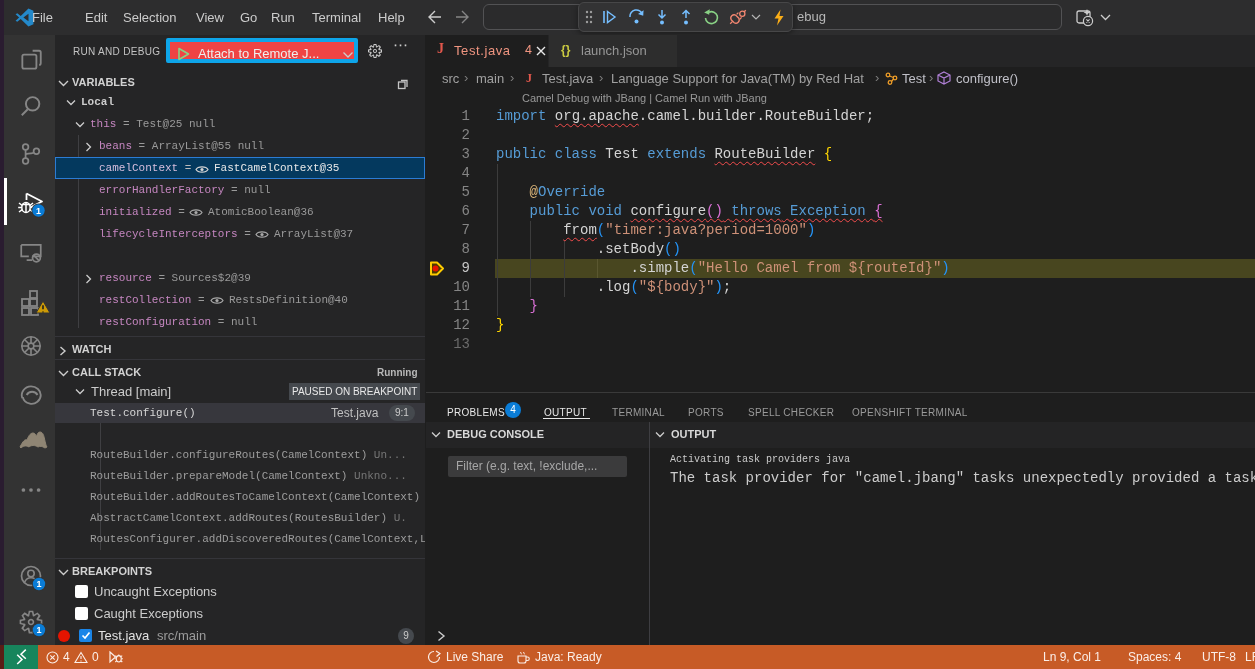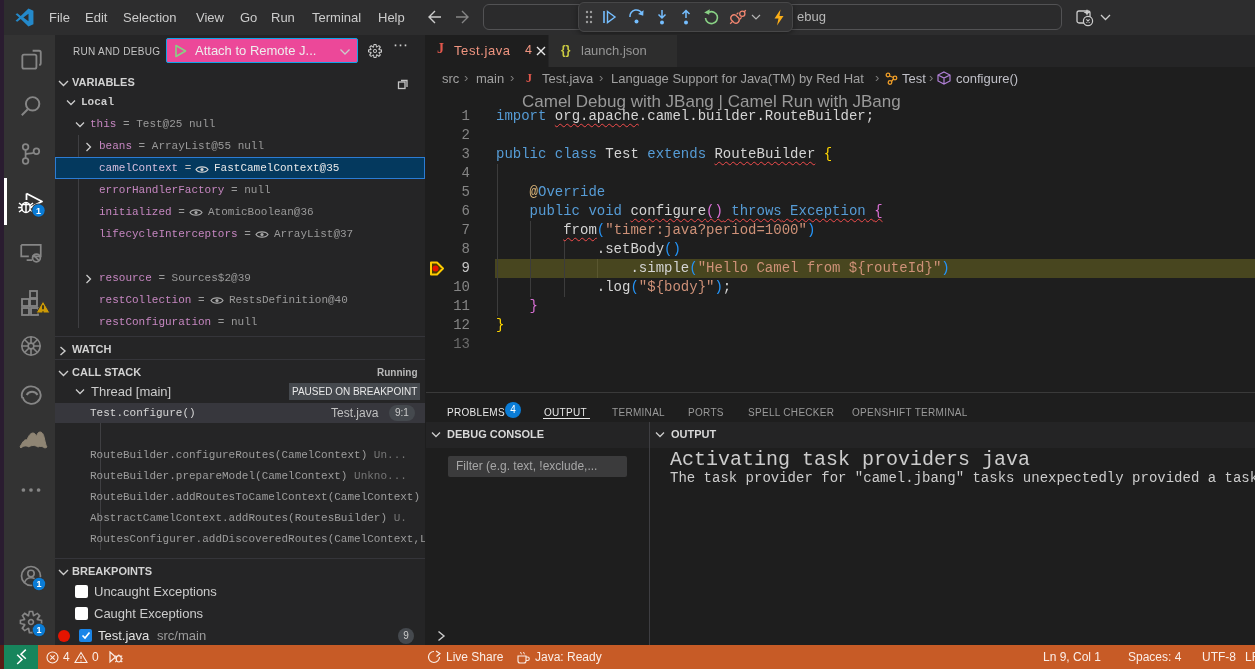--- a/index.html
+++ b/index.html
@@ -51,21 +51,21 @@
 
 #sliver { position:absolute; left:0; top:0; width:4px; height:669px; background:#2a1c30; }
 </style>
 </head>
 <body>
 <div id="app">
   <div id="titlebar">
     <svg class="abs" style="left:11px;top:8px" width="19" height="19" viewBox="0 0 100 100">
       <path fill="#2489ca" d="M71 3 L30 42 L12 28 L3 33 L22 50 L3 67 L12 72 L30 58 L71 97 L97 85 L97 15 Z M71 30 V70 L44 50 Z"></path>
     </svg>
-    <span class="menu" style="left:45px">File</span>
+    <span class="menu" style="left:28px">File</span>
     <span class="menu" style="left:81px">Edit</span>
     <span class="menu" style="left:119px">Selection</span>
     <span class="menu" style="left:192px">View</span>
     <span class="menu" style="left:236px">Go</span>
     <span class="menu" style="left:267px">Run</span>
     <span class="menu" style="left:308px">Terminal</span>
     <span class="menu" style="left:374px">Help</span>
     <svg class="abs" style="left:421px;top:9px" width="18" height="16" viewBox="0 0 18 16">
       <path d="M10 2 L4 8 L10 14 M4 8 H16" stroke="#cccccc" stroke-width="1.4" fill="none"></path>
     </svg>
@@ -216,21 +216,21 @@
           <path d="M9.1 4.4L8.6 2H7.4l-.5 2.4-.7.3-2-1.3-.9.8 1.3 2-.2.7-2.4.5v1.2l2.4.5.3.8-1.3 2 .8.8 2-1.3.8.3.4 2.3h1.2l.5-2.4.8-.3 2 1.3.8-.8-1.3-2 .3-.8 2.3-.4V7.4l-2.4-.5-.3-.8 1.3-2-.8-.8-2 1.3-.7-.2zM9.4 1l.5 2.4L12 2.1l2 2-1.4 2.1 2.4.4v2.8l-2.4.5L14 12l-2 2-2.1-1.4-.5 2.4H6.6l-.5-2.4L4 13.9l-2-2 1.4-2.1-2.4-.5V6.6l2.4-.5L2.1 4l2-2 2.1 1.4.4-2.4h2.8zm.6 7c0 1.1-.9 2-2 2s-2-.9-2-2 .9-2 2-2 2 .9 2 2zM8 9c.6 0 1-.4 1-1s-.4-1-1-1-1 .4-1 1 .4 1 1 1z" fill="#868686"></path>
         </g>
       <circle cx="21" cy="21" r="7" fill="#333333"></circle>
       <circle cx="21" cy="21" r="6.2" fill="#0a7cd6"></circle>
       <text x="21" y="24.2" font-size="9" font-weight="bold" fill="#ffffff" text-anchor="middle" font-family="Liberation Sans">1</text>
     </svg>
     <div class="abs" style="left:0;top:143px;width:2.5px;height:47px;background:#ffffff"></div>
   </div>
   <div id="sidebar">
     <span class="abs" style="left:18px;top:11px;font-size:10px;color:#c3c3c3;letter-spacing:.3px">RUN AND DEBUG</span>
-    <div class="abs" style="left:111px;top:3px;width:192px;height:25px;background:#ec4899;border:1px solid #0ea5e9;border-radius:2px">
+    <div class="abs" style="left:111px;top:3px;width:192px;height:25px;background:#ef4444;border:4px solid #0ea5e9;border-radius:2px">
       <svg class="abs" style="left:7px;top:5px" width="13" height="14" viewBox="0 0 13 14">
           <path d="M2 1.5 L11.5 7 L2 12.5 Z" fill="none" stroke="#89d185" stroke-width="1.6" stroke-linejoin="round"></path>
         </svg>
       <span class="abs" style="left:28px;top:4px;font-size:13px;color:#eeeeee">Attach to Remote J...</span>
       <svg class="abs" style="left:172px;top:9px" width="12" height="8" viewBox="0 0 12 8">
           <path d="M1.5 1.5 L6 6 L10.5 1.5" stroke="#cccccc" stroke-width="1.3" fill="none"></path>
         </svg>
     </div>
     <svg class="abs" style="left:312px;top:8px" width="16" height="16" viewBox="0 0 16 16">
       <path d="M9.1 4.4L8.6 2H7.4l-.5 2.4-.7.3-2-1.3-.9.8 1.3 2-.2.7-2.4.5v1.2l2.4.5.3.8-1.3 2 .8.8 2-1.3.8.3.4 2.3h1.2l.5-2.4.8-.3 2 1.3.8-.8-1.3-2 .3-.8 2.3-.4V7.4l-2.4-.5-.3-.8 1.3-2-.8-.8-2 1.3-.7-.2zM9.4 1l.5 2.4L12 2.1l2 2-1.4 2.1 2.4.4v2.8l-2.4.5L14 12l-2 2-2.1-1.4-.5 2.4H6.6l-.5-2.4L4 13.9l-2-2 1.4-2.1-2.4-.5V6.6l2.4-.5L2.1 4l2-2 2.1 1.4.4-2.4h2.8zm.6 7c0 1.1-.9 2-2 2s-2-.9-2-2 .9-2 2-2 2 .9 2 2zM8 9c.6 0 1-.4 1-1s-.4-1-1-1-1 .4-1 1 .4 1 1 1z" fill="#cccccc"></path>
@@ -412,21 +412,21 @@
             <path d="M4.5 4 L8.5 5.5 M8.5 7 L6.5 9.5"></path>
           </g>
       </svg>
       <span class="abs" style="left:476px;top:4px;color:#c0c0c8">Test</span>
       <span class="abs" style="left:503px;top:3px;color:#7e7e7e">›</span>
       <svg class="abs" style="left:511px;top:4px" width="14" height="14" viewBox="0 0 14 14">
         <path d="M7 1 L13 4 V10 L7 13 L1 10 V4 Z M1 4 L7 7 L13 4 M7 7 V13" fill="none" stroke="#b180d7" stroke-width="1.2"></path>
       </svg>
       <span class="abs" style="left:530px;top:4px;color:#c0c0c8">configure()</span>
     </div>
-    <span class="abs" style="left:96px;top:57px;font-size:17px;color:#999999">Camel Debug with JBang | Camel Run with JBang</span>
+    <span class="abs" style="left:96px;top:57px;font-size:11px;color:#999999">Camel Debug with JBang | Camel Run with JBang</span>
 
     <div class="abs" style="left:69px;top:224px;width:760px;height:19px;background:#48461f"></div>
     <div class="iguide" style="left:71px;top:129px;height:152px"></div>
     <div class="iguide" style="left:104px;top:186px;height:76px"></div>
     <div class="iguide" style="left:138px;top:205px;height:57px"></div>
     <div class="iguide" style="left:171px;top:224px;height:19px;background:#5a5730"></div>
 
     <div class="lnum" style="top:72px">1</div>
     <div class="lnum" style="top:91px">2</div>
     <div class="lnum" style="top:110px">3</div>
@@ -472,21 +472,21 @@
         <path d="M1 1.5 L5 5.5 L9 1.5" stroke="#cccccc" stroke-width="1.3" fill="none"></path>
       </svg>
     <span class="abs" style="left:21px;top:35px;font-size:11px;font-weight:bold;color:#d8d8d8">DEBUG CONSOLE</span>
     <svg class="abs" style="left:229px;top:38px" width="10" height="8" viewBox="0 0 10 8">
         <path d="M1 1.5 L5 5.5 L9 1.5" stroke="#cccccc" stroke-width="1.3" fill="none"></path>
       </svg>
     <span class="abs" style="left:245px;top:35px;font-size:11px;font-weight:bold;color:#d8d8d8">OUTPUT</span>
     <div class="abs" style="left:22px;top:63px;width:179px;height:21px;background:#3b3b3c;border-radius:2px">
       <span class="abs" style="left:8px;top:3px;font-size:12px;color:#a6a6a6">Filter (e.g. text, !exclude,...</span>
     </div>
-    <div class="abs mono" style="left:244px;top:57px;width:585px;height:19px;line-height:19px;font-size:20px;color:#cccccc;white-space:pre;overflow:hidden">Activating task providers java</div>
+    <div class="abs mono" style="left:244px;top:57px;width:585px;height:19px;line-height:19px;font-size:10px;color:#cccccc;white-space:pre;overflow:hidden">Activating task providers java</div>
     <div class="abs mono" style="left:244px;top:76px;width:585px;height:19px;line-height:19px;font-size:14px;color:#cccccc;white-space:pre;overflow:hidden">The task provider for "camel.jbang" tasks unexpectedly provided a task</div>
     <svg class="abs" style="left:11px;top:237px" width="9" height="12" viewBox="0 0 9 12">
         <path d="M1.5 1.5 L7 6 L1.5 10.5" stroke="#cccccc" stroke-width="1.4" fill="none"></path>
       </svg>
   </div>
   <div id="statusbar">
     <div class="abs" style="left:4px;top:0;width:34px;height:24px;background:#17855c">
       <svg class="abs" style="left:10px;top:2px" width="15" height="20" viewBox="0 0 15 20">
         <path d="M3.2 7.8 L8 12.4 L3.2 17 M11.8 2.6 L7 7.2 L11.8 11.8" stroke="#ffffff" stroke-width="1.5" fill="none"></path>
       </svg>

